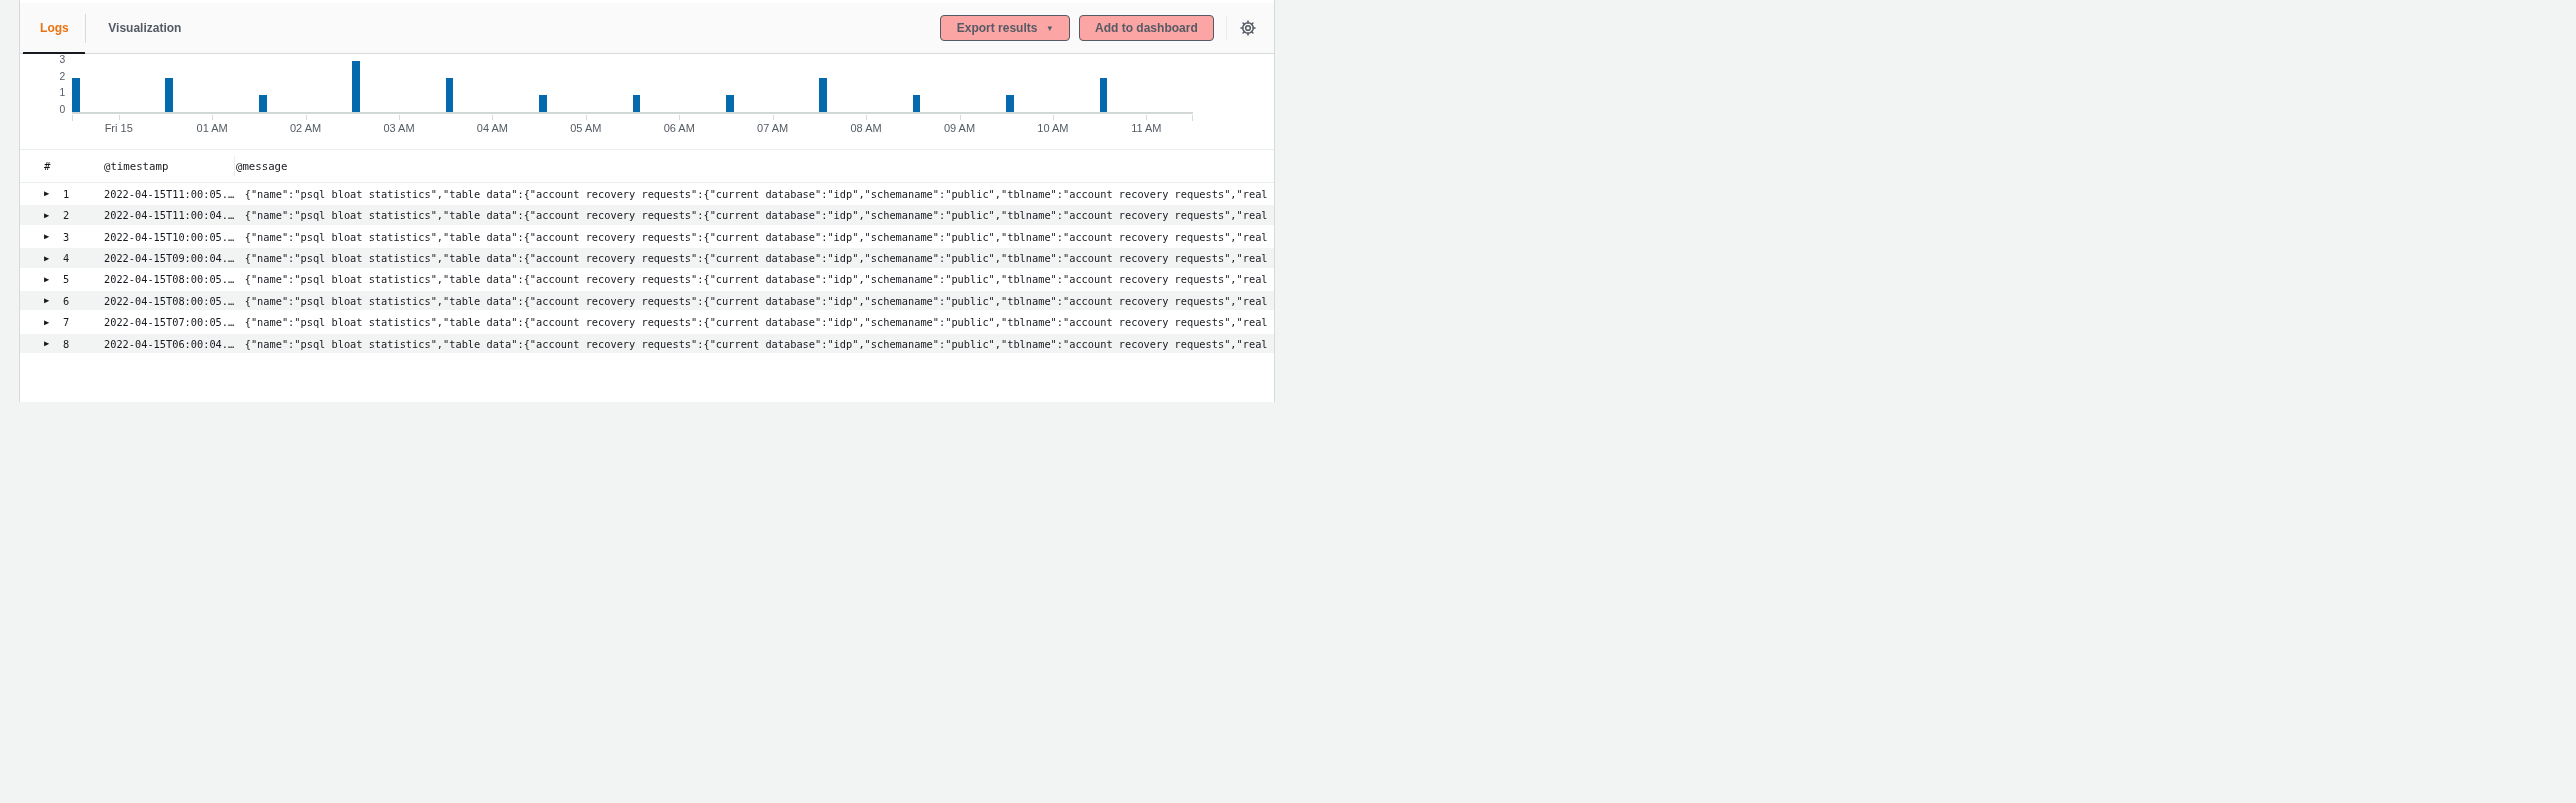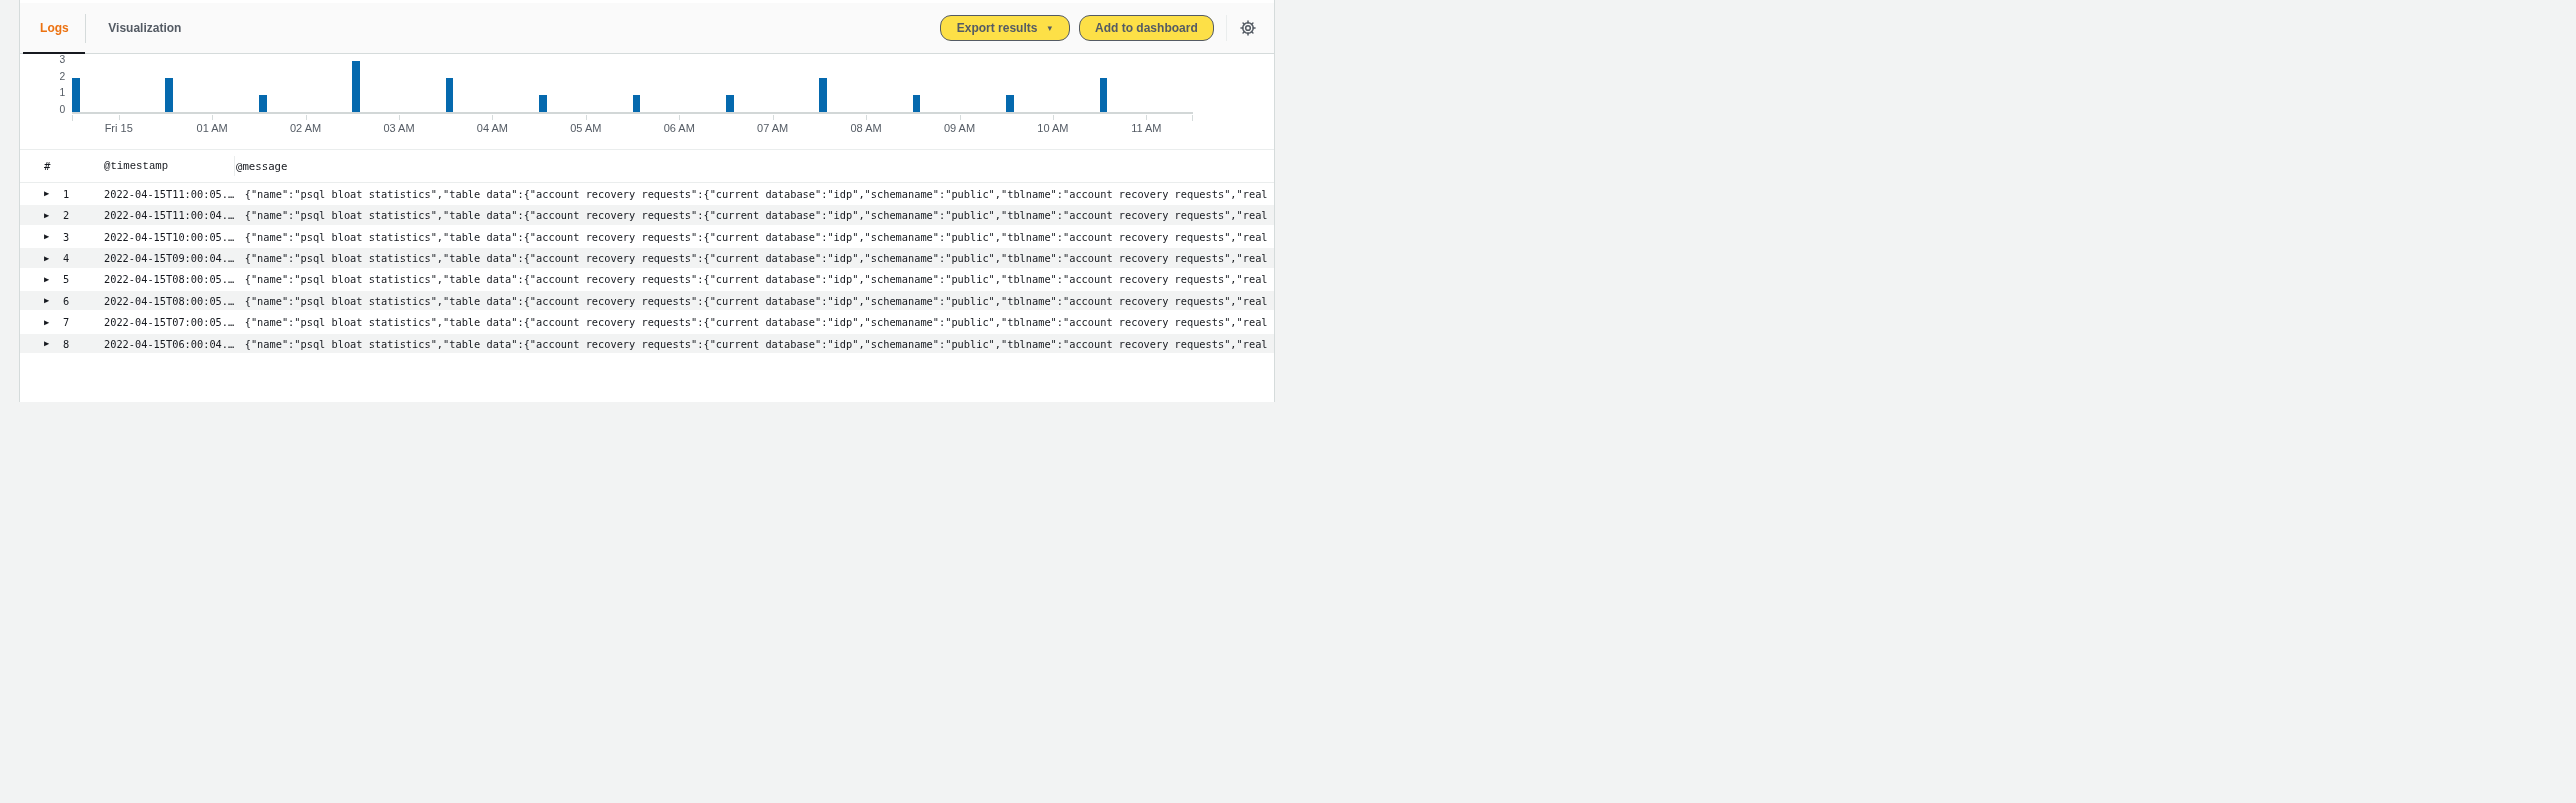--- a/index.html
+++ b/index.html
@@ -28,21 +28,21 @@
   }
   .tab-logs::after {
     content:""; position:absolute; left:0; right:0; bottom:-0.9px; height:2.6px; background:#16191f;
   }
   .tab-divider { width:0.9px; height:29px; background:#d5dbdb; }
   .tab-viz { color:#545b64; padding:0 22px; }
 
   .toolbar { margin-left:auto; display:flex; align-items:center; padding-right:17px; }
   .btn {
     font-family:"Liberation Sans", sans-serif; font-weight:bold; font-size:12px;
-    color:#545b64; background:#fde047; border:0.9px solid #545b64; border-radius:11px;
+    color:#545b64; background:#fca5a5; border:0.9px solid #545b64; border-radius:4px;
     height:26px; padding:0 15.4px; cursor:pointer; display:flex; align-items:center;
   }
   .btn + .btn { margin-left:8.6px; }
   .btn .caret { font-size:7.7px; margin-left:8.6px; }
   .toolbar-divider { width:0.9px; height:26px; background:#eaeded; margin:0 12px; }
   .gear { display:flex; align-items:center; cursor:pointer; }
 
   
   .results-header { position:relative; padding-top:6.9px; text-align:center; }
   .showing {
@@ -70,21 +70,21 @@
   .xlabel {
     position:absolute; top:calc(100% + 9.4px); left:50%; transform:translateX(-50%);
     font-size:11px; color:#545b64; white-space:nowrap;
   }
   .ylabel { position:absolute; right:calc(100% + 6.9px); width:20.6px; text-align:right; font-size:10.3px; color:#545b64; line-height:13.7px; }
 
   
   .rtable { border-top:0.9px solid #eaeded; margin-top:7.7px; font-family:"DejaVu Sans Mono", monospace; }
   .thead { height:33px; display:flex; align-items:center; position:relative; font-size:10.7px; border-bottom:0.9px solid #eaeded; }
   .th-num { margin-left:24px; width:60px; }
-  .th-ts  { width:130px;font-family:Liberation Mono, monospace; }
+  .th-ts  { width:130px; }
   .th-msg { margin-left:2px; }
   .col-divider { position:absolute; left:214px; top:6px; bottom:6px; width:0.9px; background:#eaeded; }
 
   .trow { height:21.4px; display:flex; align-items:center; font-size:10.3px; white-space:nowrap; overflow:hidden; cursor:pointer; }
   .trow.even { background:#f2f3f3; border-top:1.7px solid #fff; border-bottom:1.7px solid #fff; }
   .expand { margin-left:24px; width:19px; font-size:8.6px; color:#16191f; line-height:1; }
   .rownum { width:41px; }
   .ts { width:139px; }
   .msg { flex:1; overflow:hidden; padding-left:1.7px; }
 </style>

